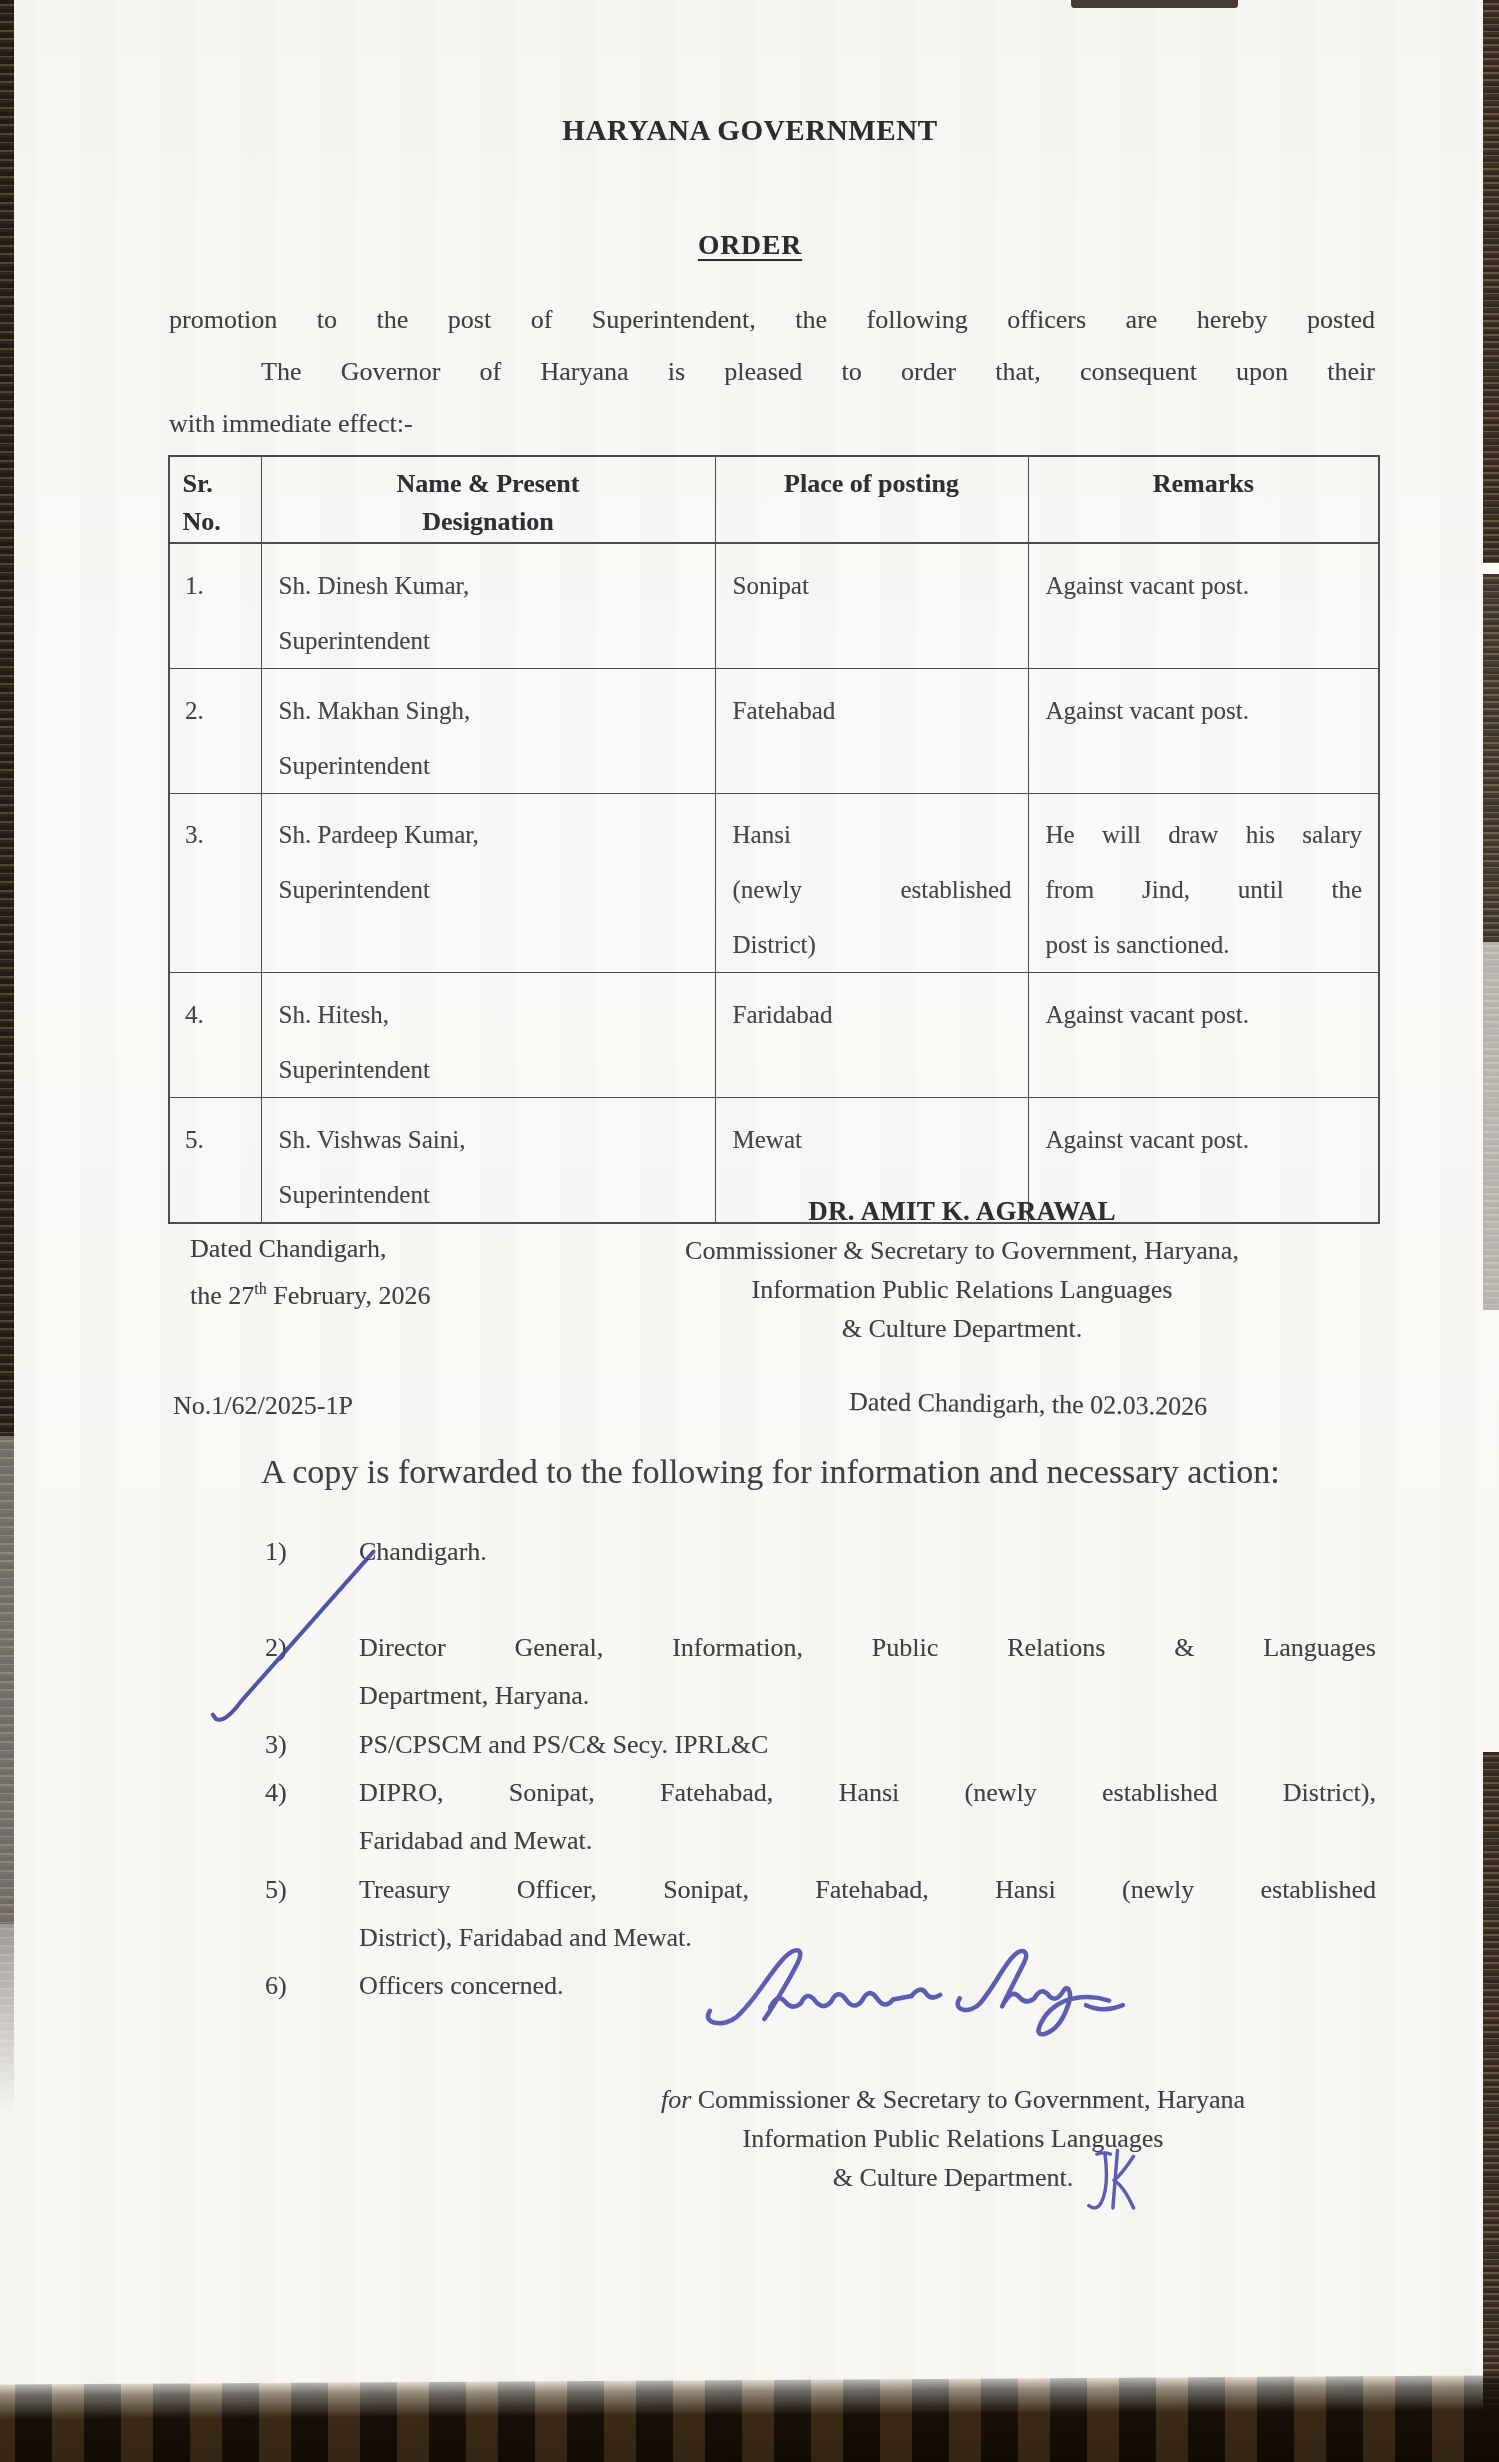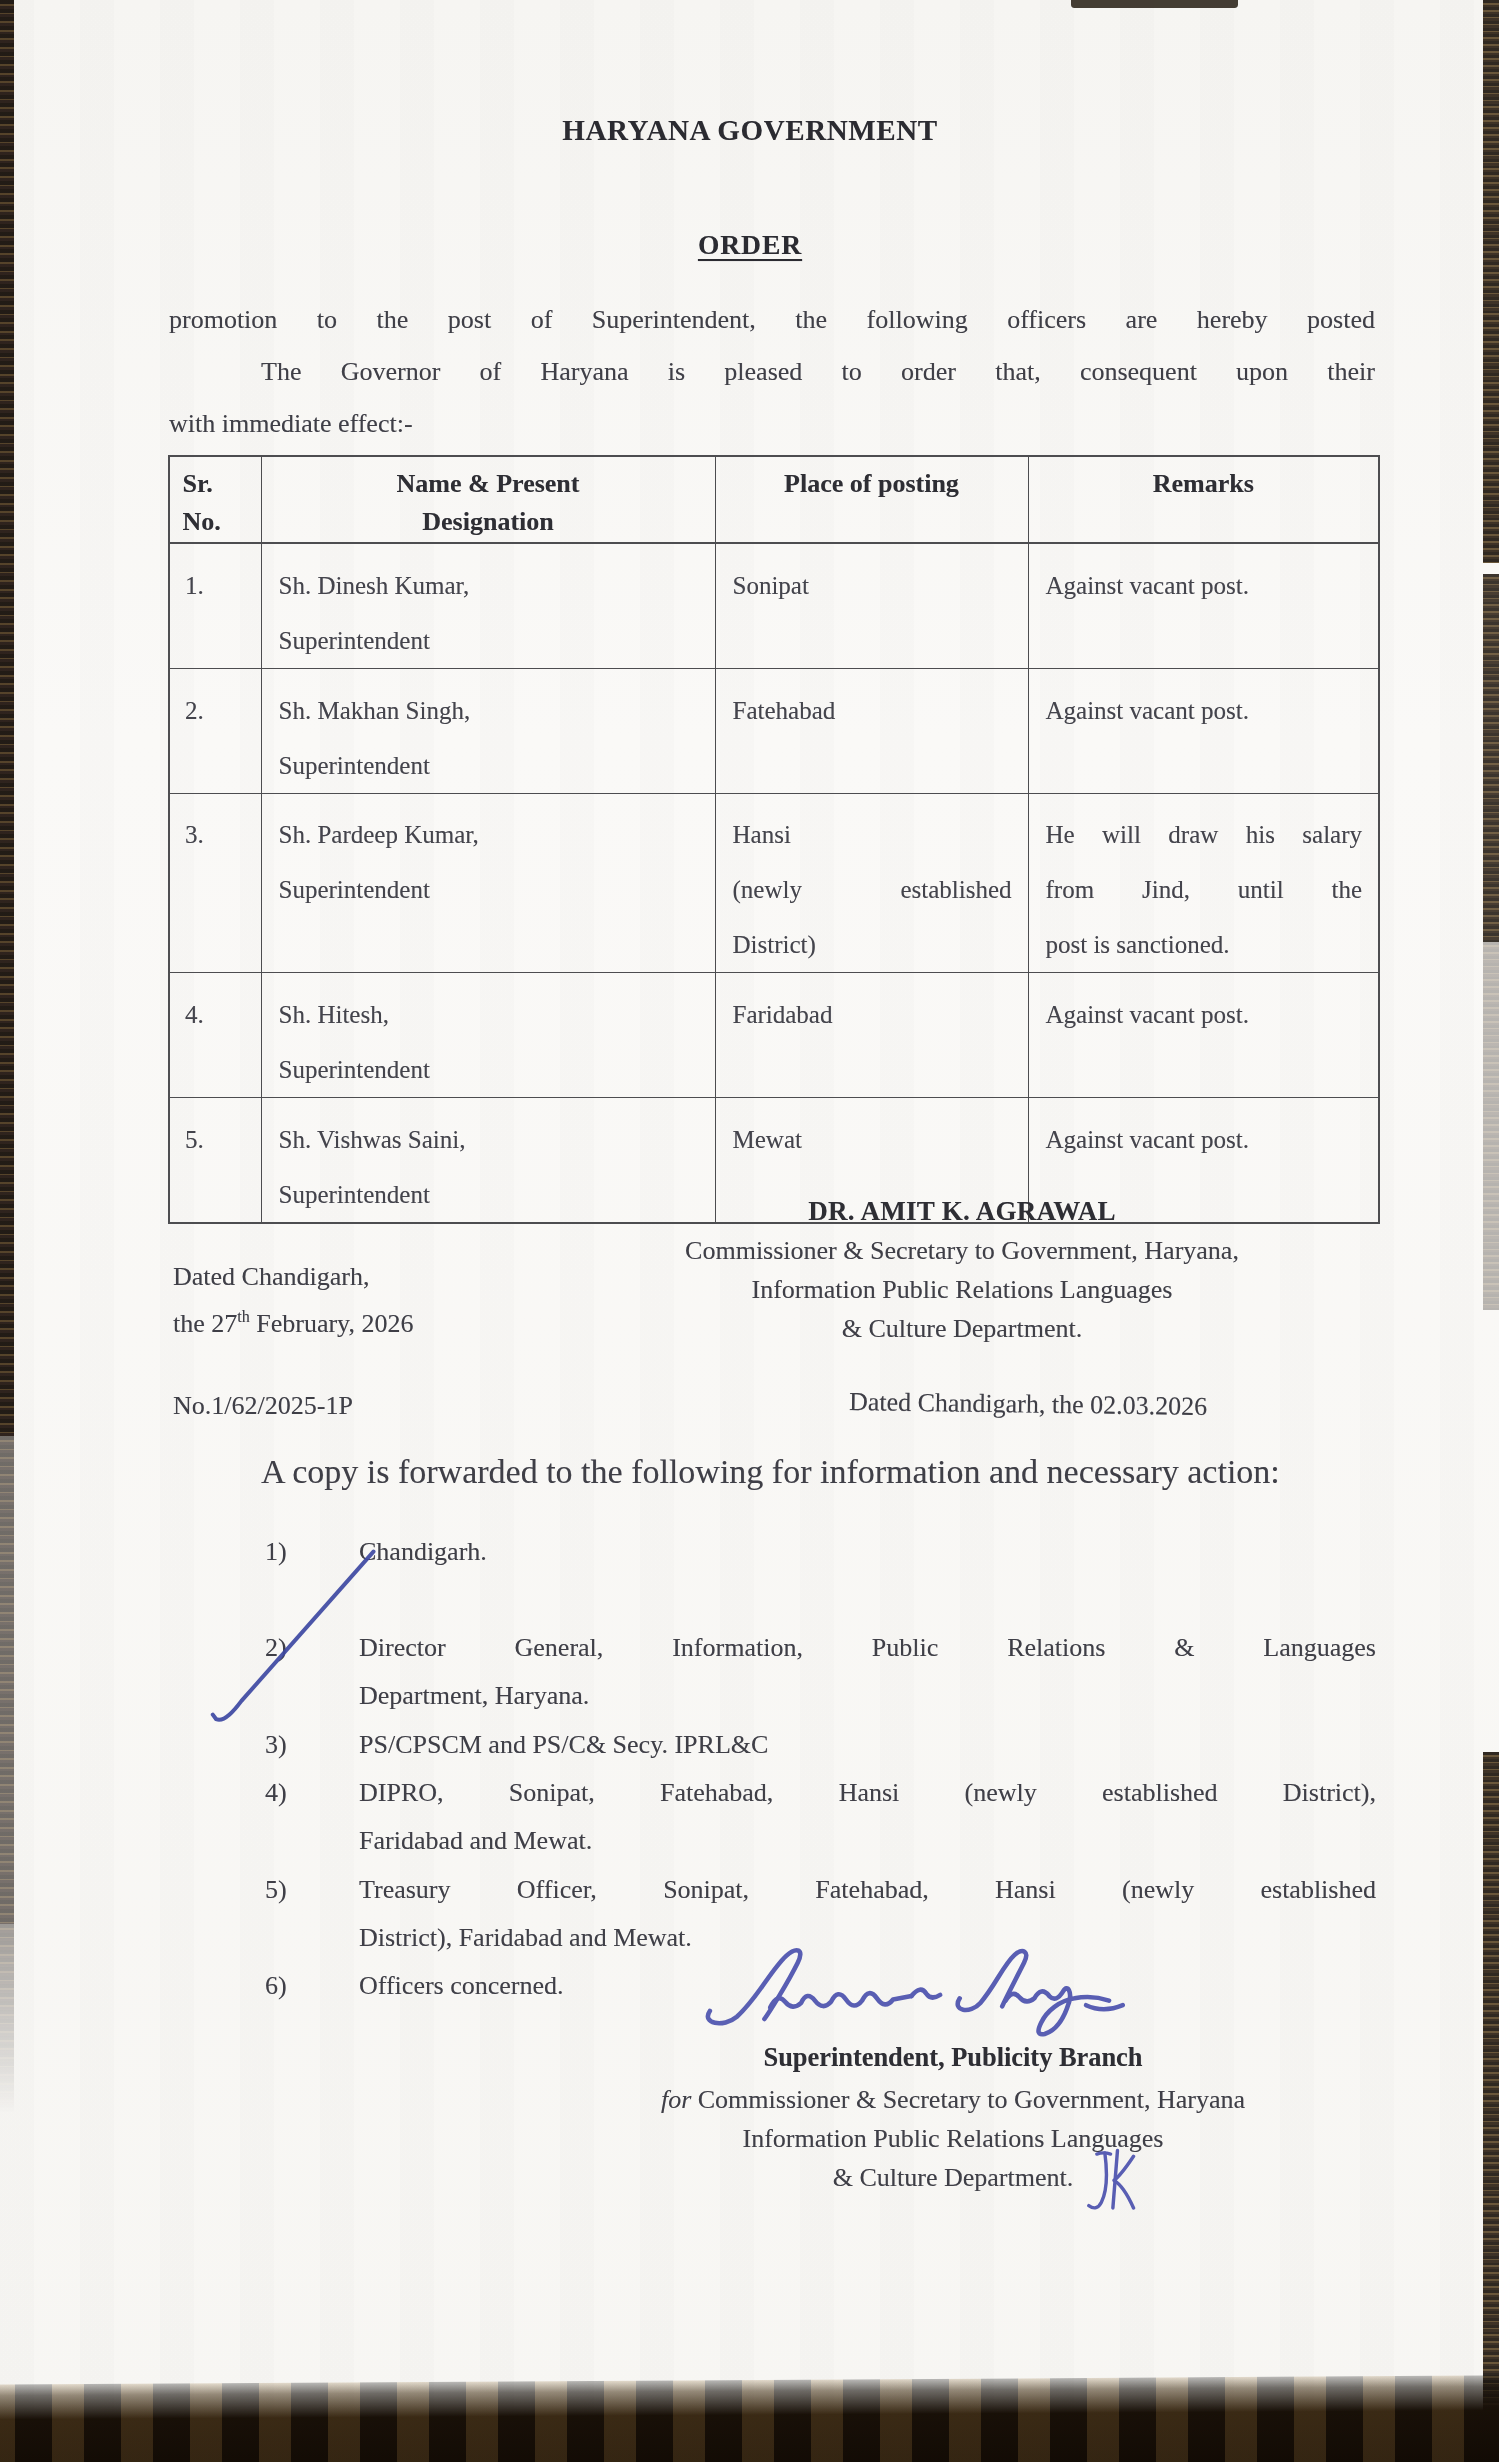--- a/index.html
+++ b/index.html
@@ -75,21 +75,21 @@
   table.post tbody tr.r3 { height: 163px; } table.post tbody tr.r4 { height: 103px; }
   table.post tbody tr.r5 { height: 108px; }
   table.post th { font-size: 26px; font-weight: bold; color: #2e2e34;
     vertical-align: top; padding-top: 8px; line-height: 38px; text-align: center; margin-top: 20px; }
   table.post th.sr { text-align: left; padding-left: 12.6px; }
   table.post td { font-size: 25px; color: #44444c; vertical-align: top;
     padding: 13.8px 16px 0 17px; line-height: 55px; }
   table.post td.sr { padding-left: 15px; }
 
   
-  .dated-left { left: 173px; top: 1229px; font-size: 26px; line-height: 40px; margin-top: 28px; }
+  .dated-left { left: 190px; top: 1229px; font-size: 26px; line-height: 40px; }
   .dated-left sup { font-size: 16px; }
   .dr-block { left: 580px; top: 1192px; width: 764px; text-align: center;
     font-size: 26px; line-height: 39px; }
   .dr-name { font-size: 27px; font-weight: bold; color: #2e2e34; letter-spacing: 0.3px; }
   .ref-no { left: 173px; top: 1391px; font-size: 26px; }
   .ref-date { left: 849px; top: 1387px; font-size: 26px; transform: rotate(0.8deg);
     transform-origin: left center; }
 
   
   .fwd-intro { left: 261px; top: 1453px; font-size: 34px; }
@@ -274,21 +274,20 @@
     <g class="ink" stroke-width="8">
       <path d="M 45 118 C 30 140 68 148 92 128 C 128 96 150 48 178 22 C 196 6 210 10 198 34 C 180 70 150 118 140 132"></path>
       <path d="M 150 112 Q 163 86 176 102 T 204 104 Q 214 82 228 100 T 256 102 Q 268 78 282 98 T 310 100 Q 322 76 336 96 T 364 98 L 396 92"></path>
       <path d="M 396 92 Q 412 72 422 88 Q 430 100 446 90"></path>
       <path d="M 480 96 C 466 118 498 124 516 104 C 542 74 556 38 576 20 C 590 8 602 14 592 34 C 578 62 560 96 554 110"></path>
       <path d="M 560 100 Q 572 80 584 94 T 610 96 Q 622 74 636 92 Q 648 104 660 84 C 668 70 676 86 670 104 C 662 130 648 152 628 158 Q 610 162 622 138 C 632 118 654 100 680 96 Q 710 90 740 100"></path>
       <path d="M 700 108 Q 730 122 764 108"></path>
     </g>
   </svg>
 
-  <div class="abs sig-block txt sig-title">Superintendent, Publicity Branch</div>
   <div class="abs sig-block txt sig-for"><em>for</em><span> Commissioner &amp; Secretary to Government, Haryana</span></div>
   <div class="abs sig-block txt sig-l2">Information Public Relations Languages</div>
   <div class="abs sig-block txt sig-l3">&amp; Culture Department.</div>
 
   <svg class="jk-svg" viewBox="0 0 115 125" aria-label="JK">
     <g class="ink" stroke-width="6">
       <path d="M 38 12 Q 50 8 62 12"></path>
       <path d="M 52 10 C 56 40 58 72 46 96 Q 38 112 24 102"></path>
       <path d="M 74 6 L 66 106"></path>
       <path d="M 102 16 C 86 40 76 52 68 58 C 82 66 94 88 102 106"></path>

